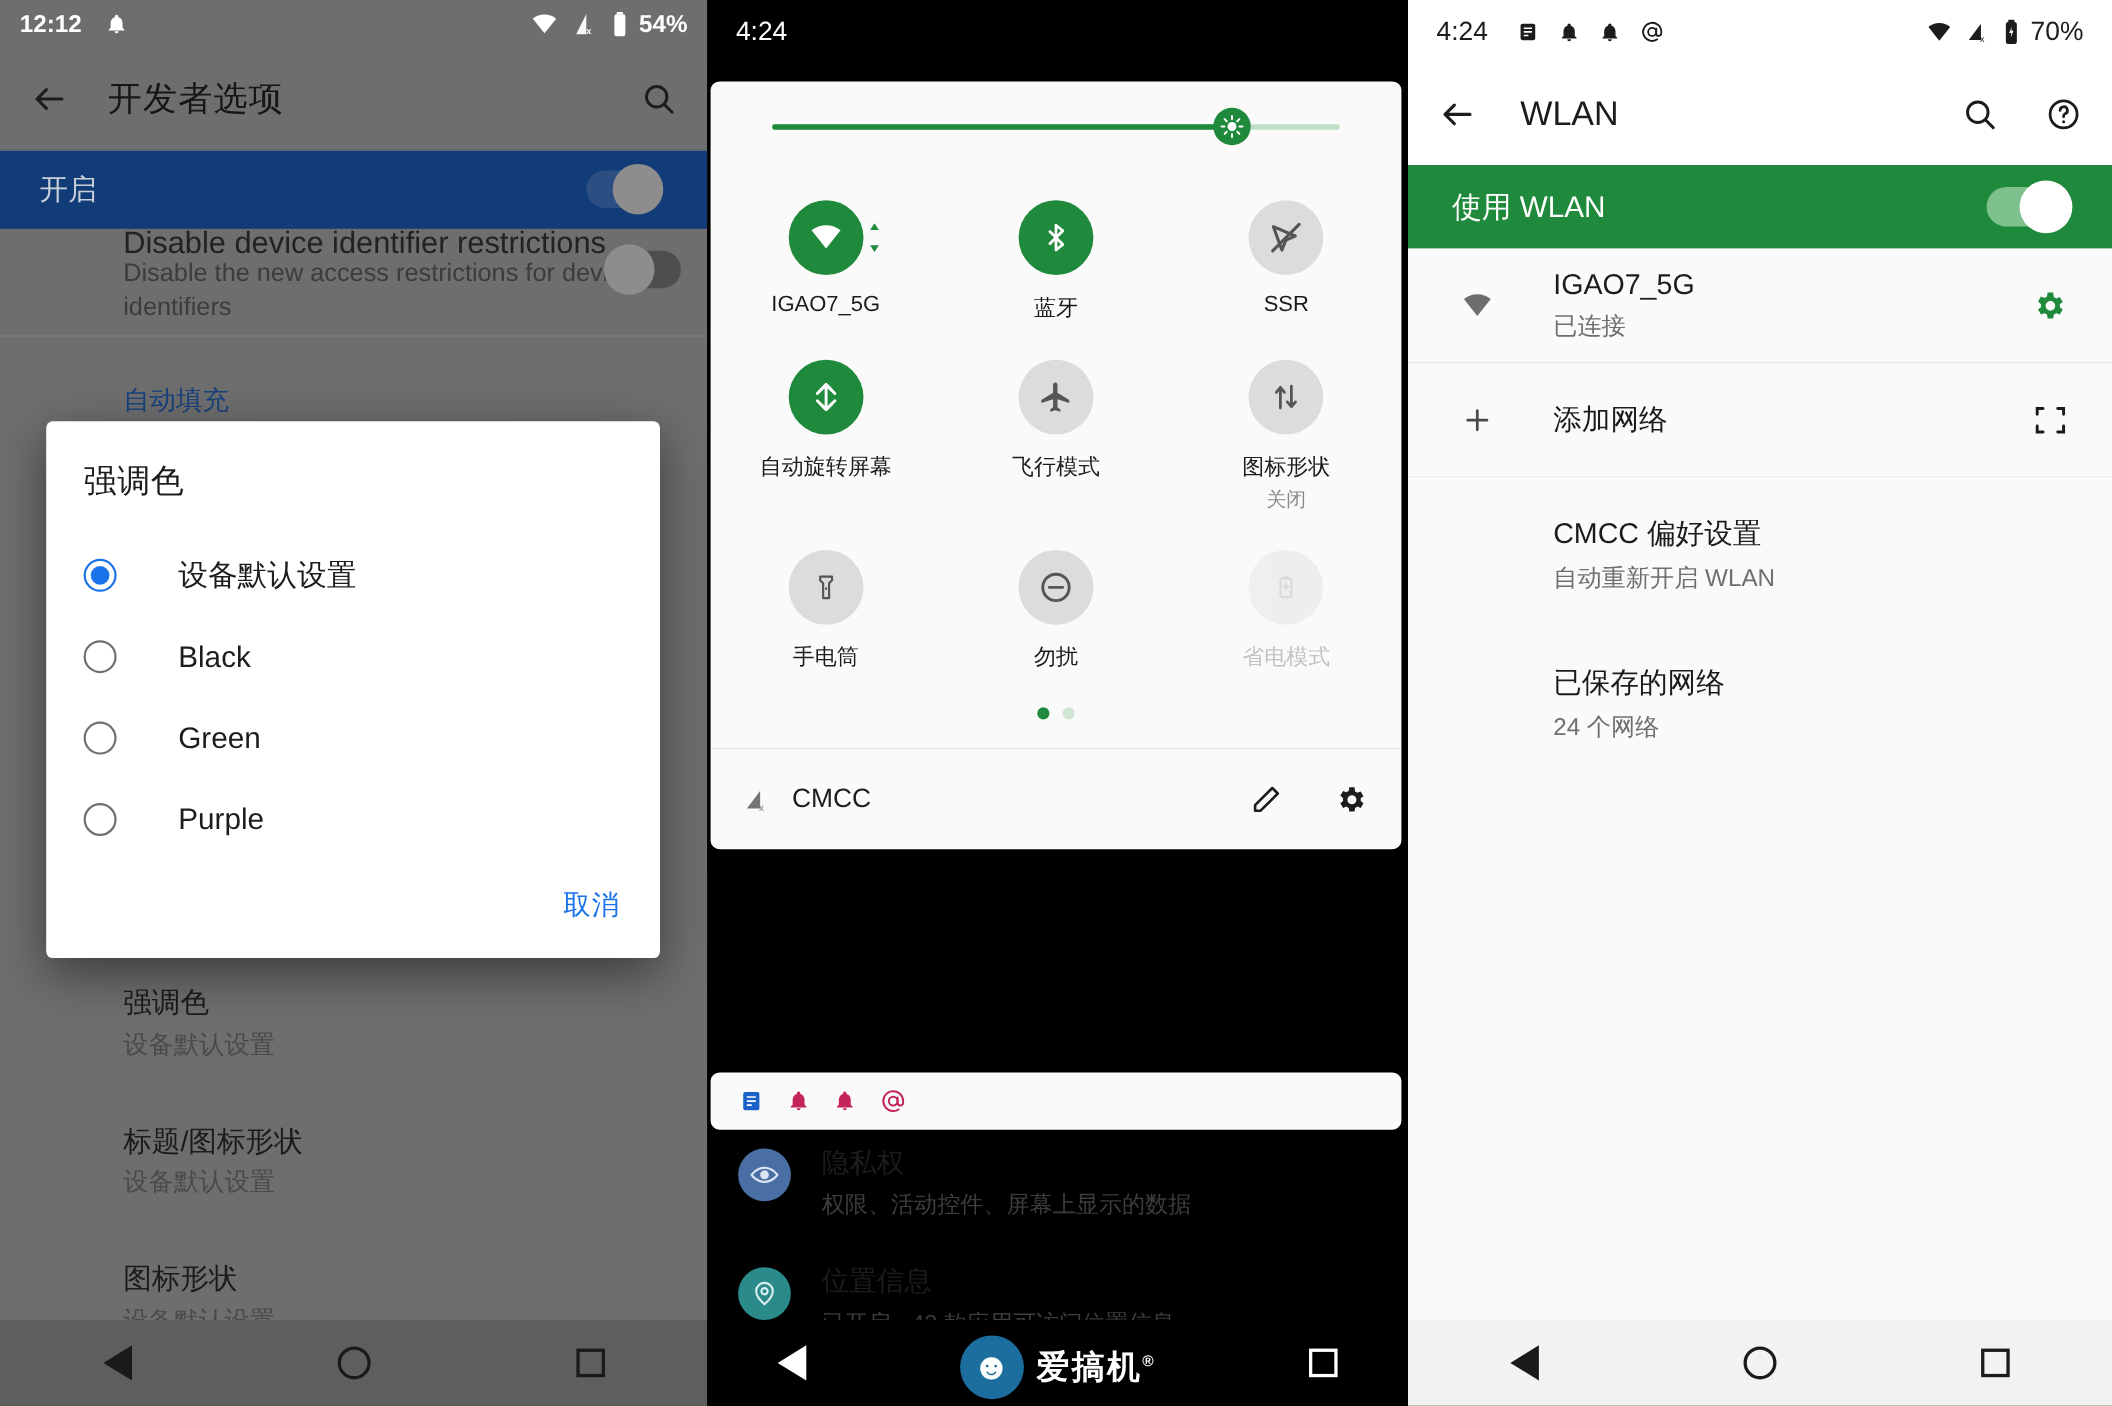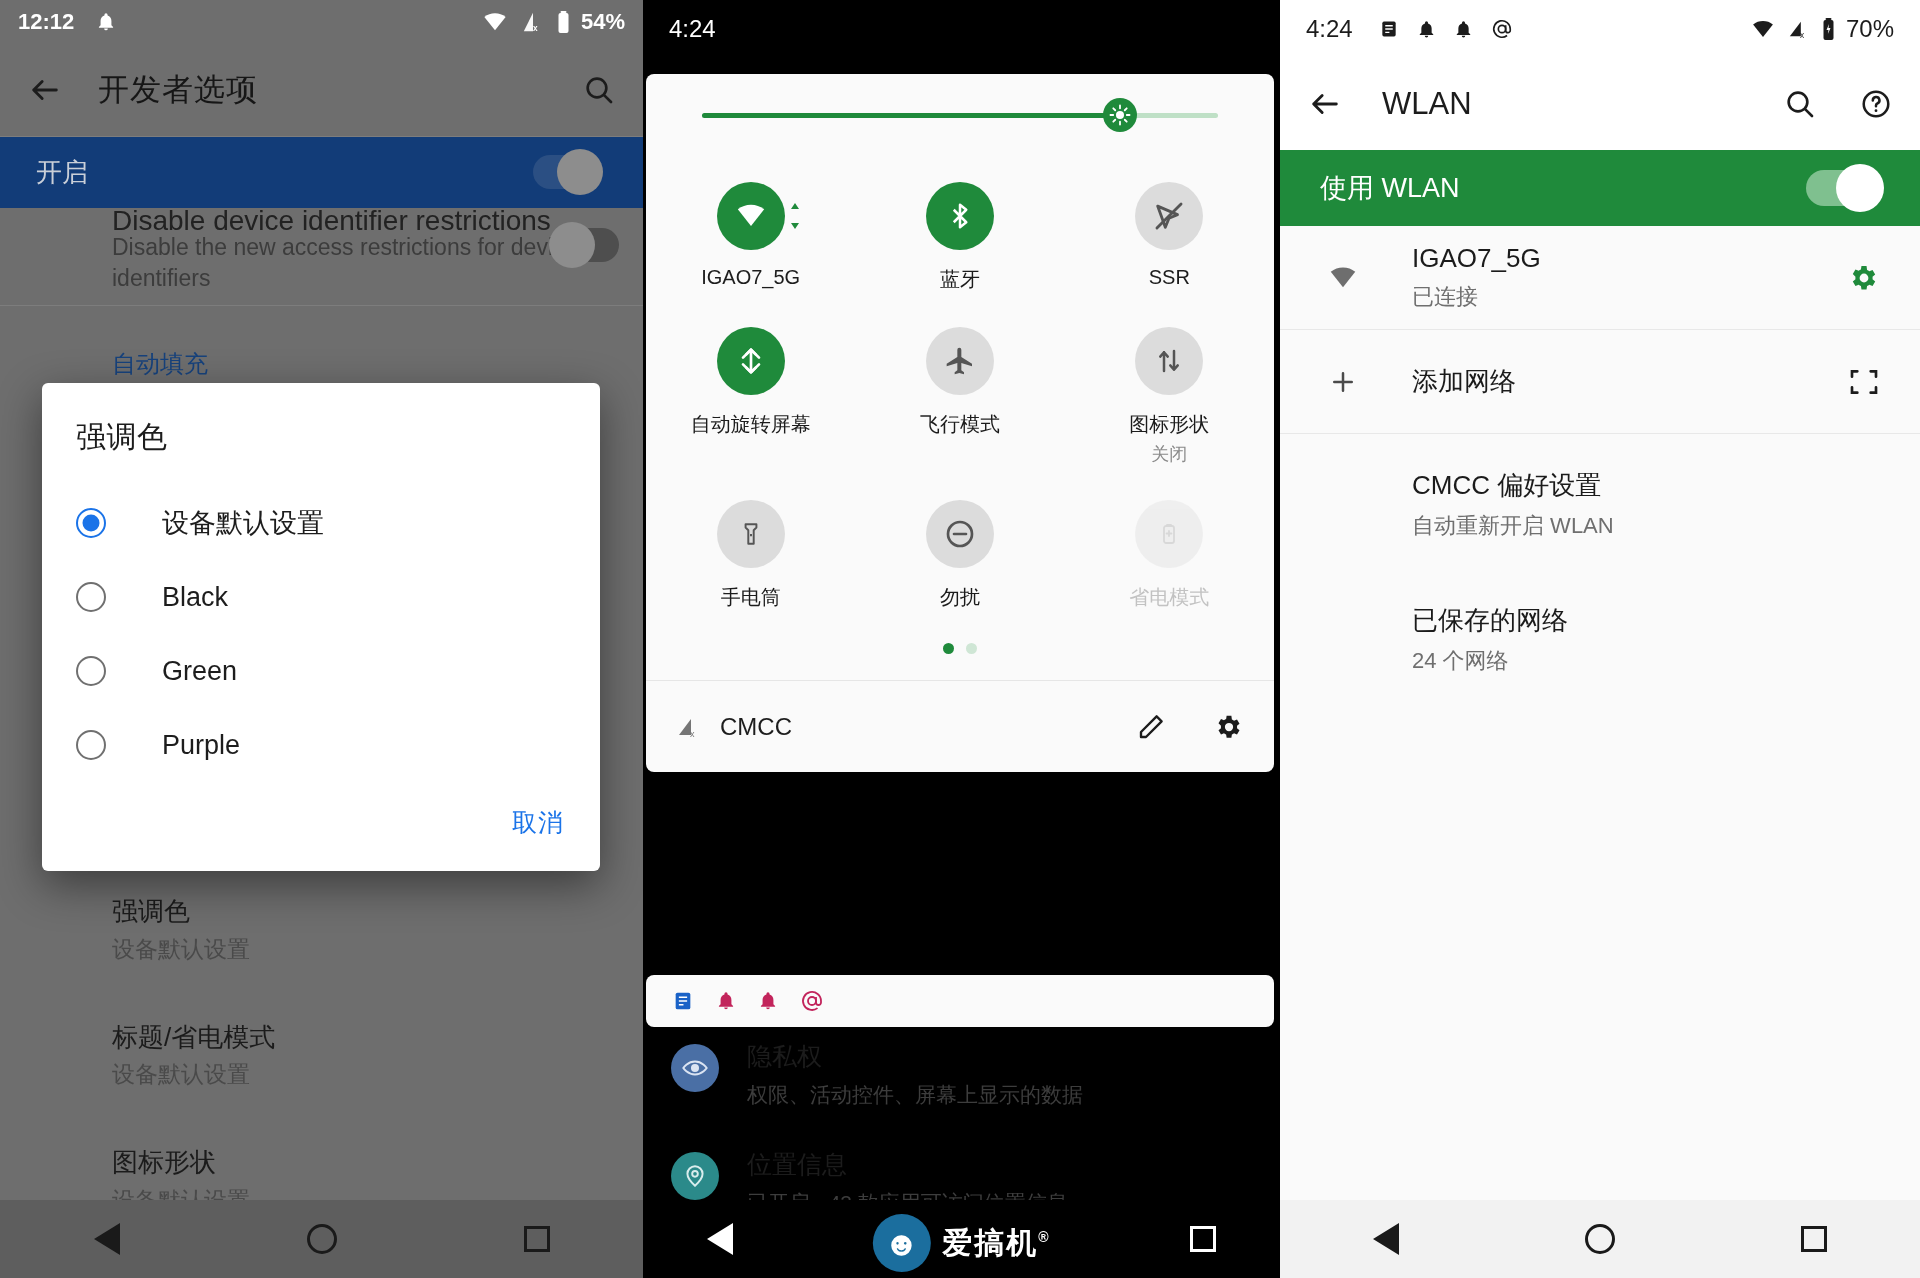--- a/index.html
+++ b/index.html
@@ -279,21 +279,21 @@
     <div class="p1-divider" style="top:305px;"></div>
 
     <div class="p1-autofill">自动填充</div>
 
     <div class="p1-list">
       <div class="p1-item">
         <div class="t">强调色</div>
         <div class="s">设备默认设置</div>
       </div>
       <div class="p1-item">
-        <div class="t">标题/省电模式</div>
+        <div class="t">标题/图标形状</div>
         <div class="s">设备默认设置</div>
       </div>
       <div class="p1-item">
         <div class="t">图标形状</div>
         <div class="s">设备默认设置</div>
       </div>
     </div>
 
     <div class="dialog">
       <div class="dtitle">强调色</div>

